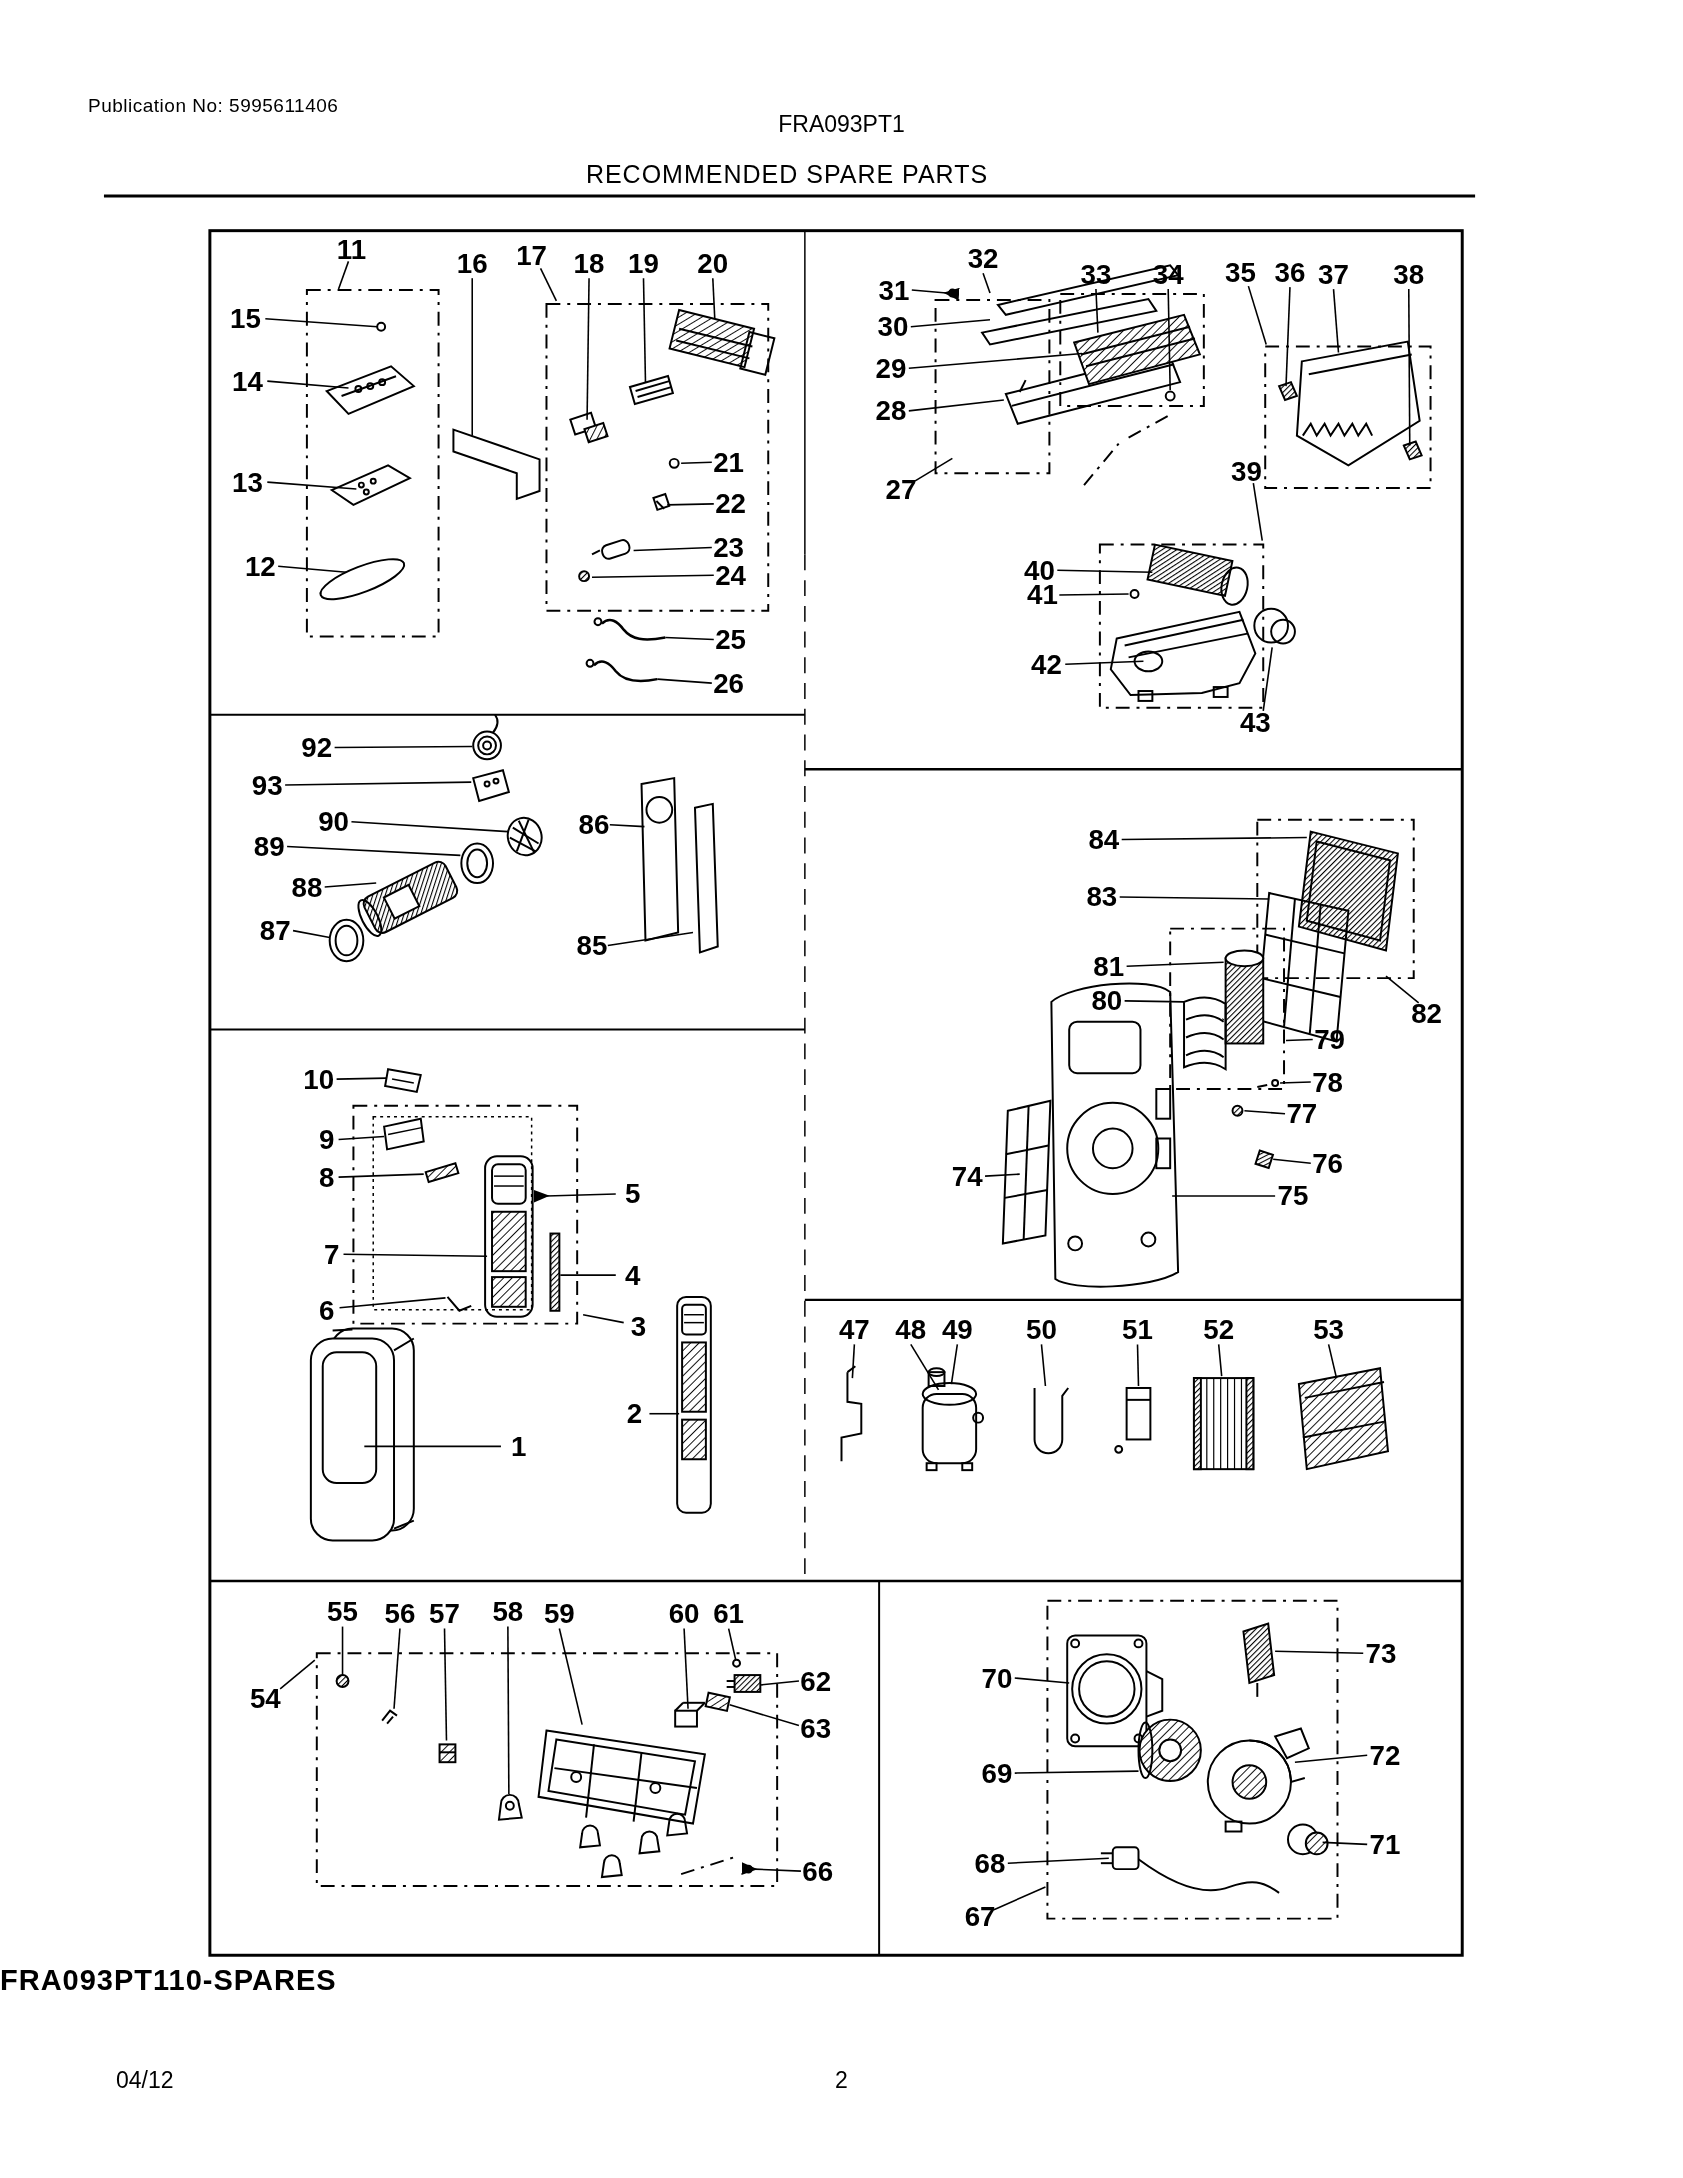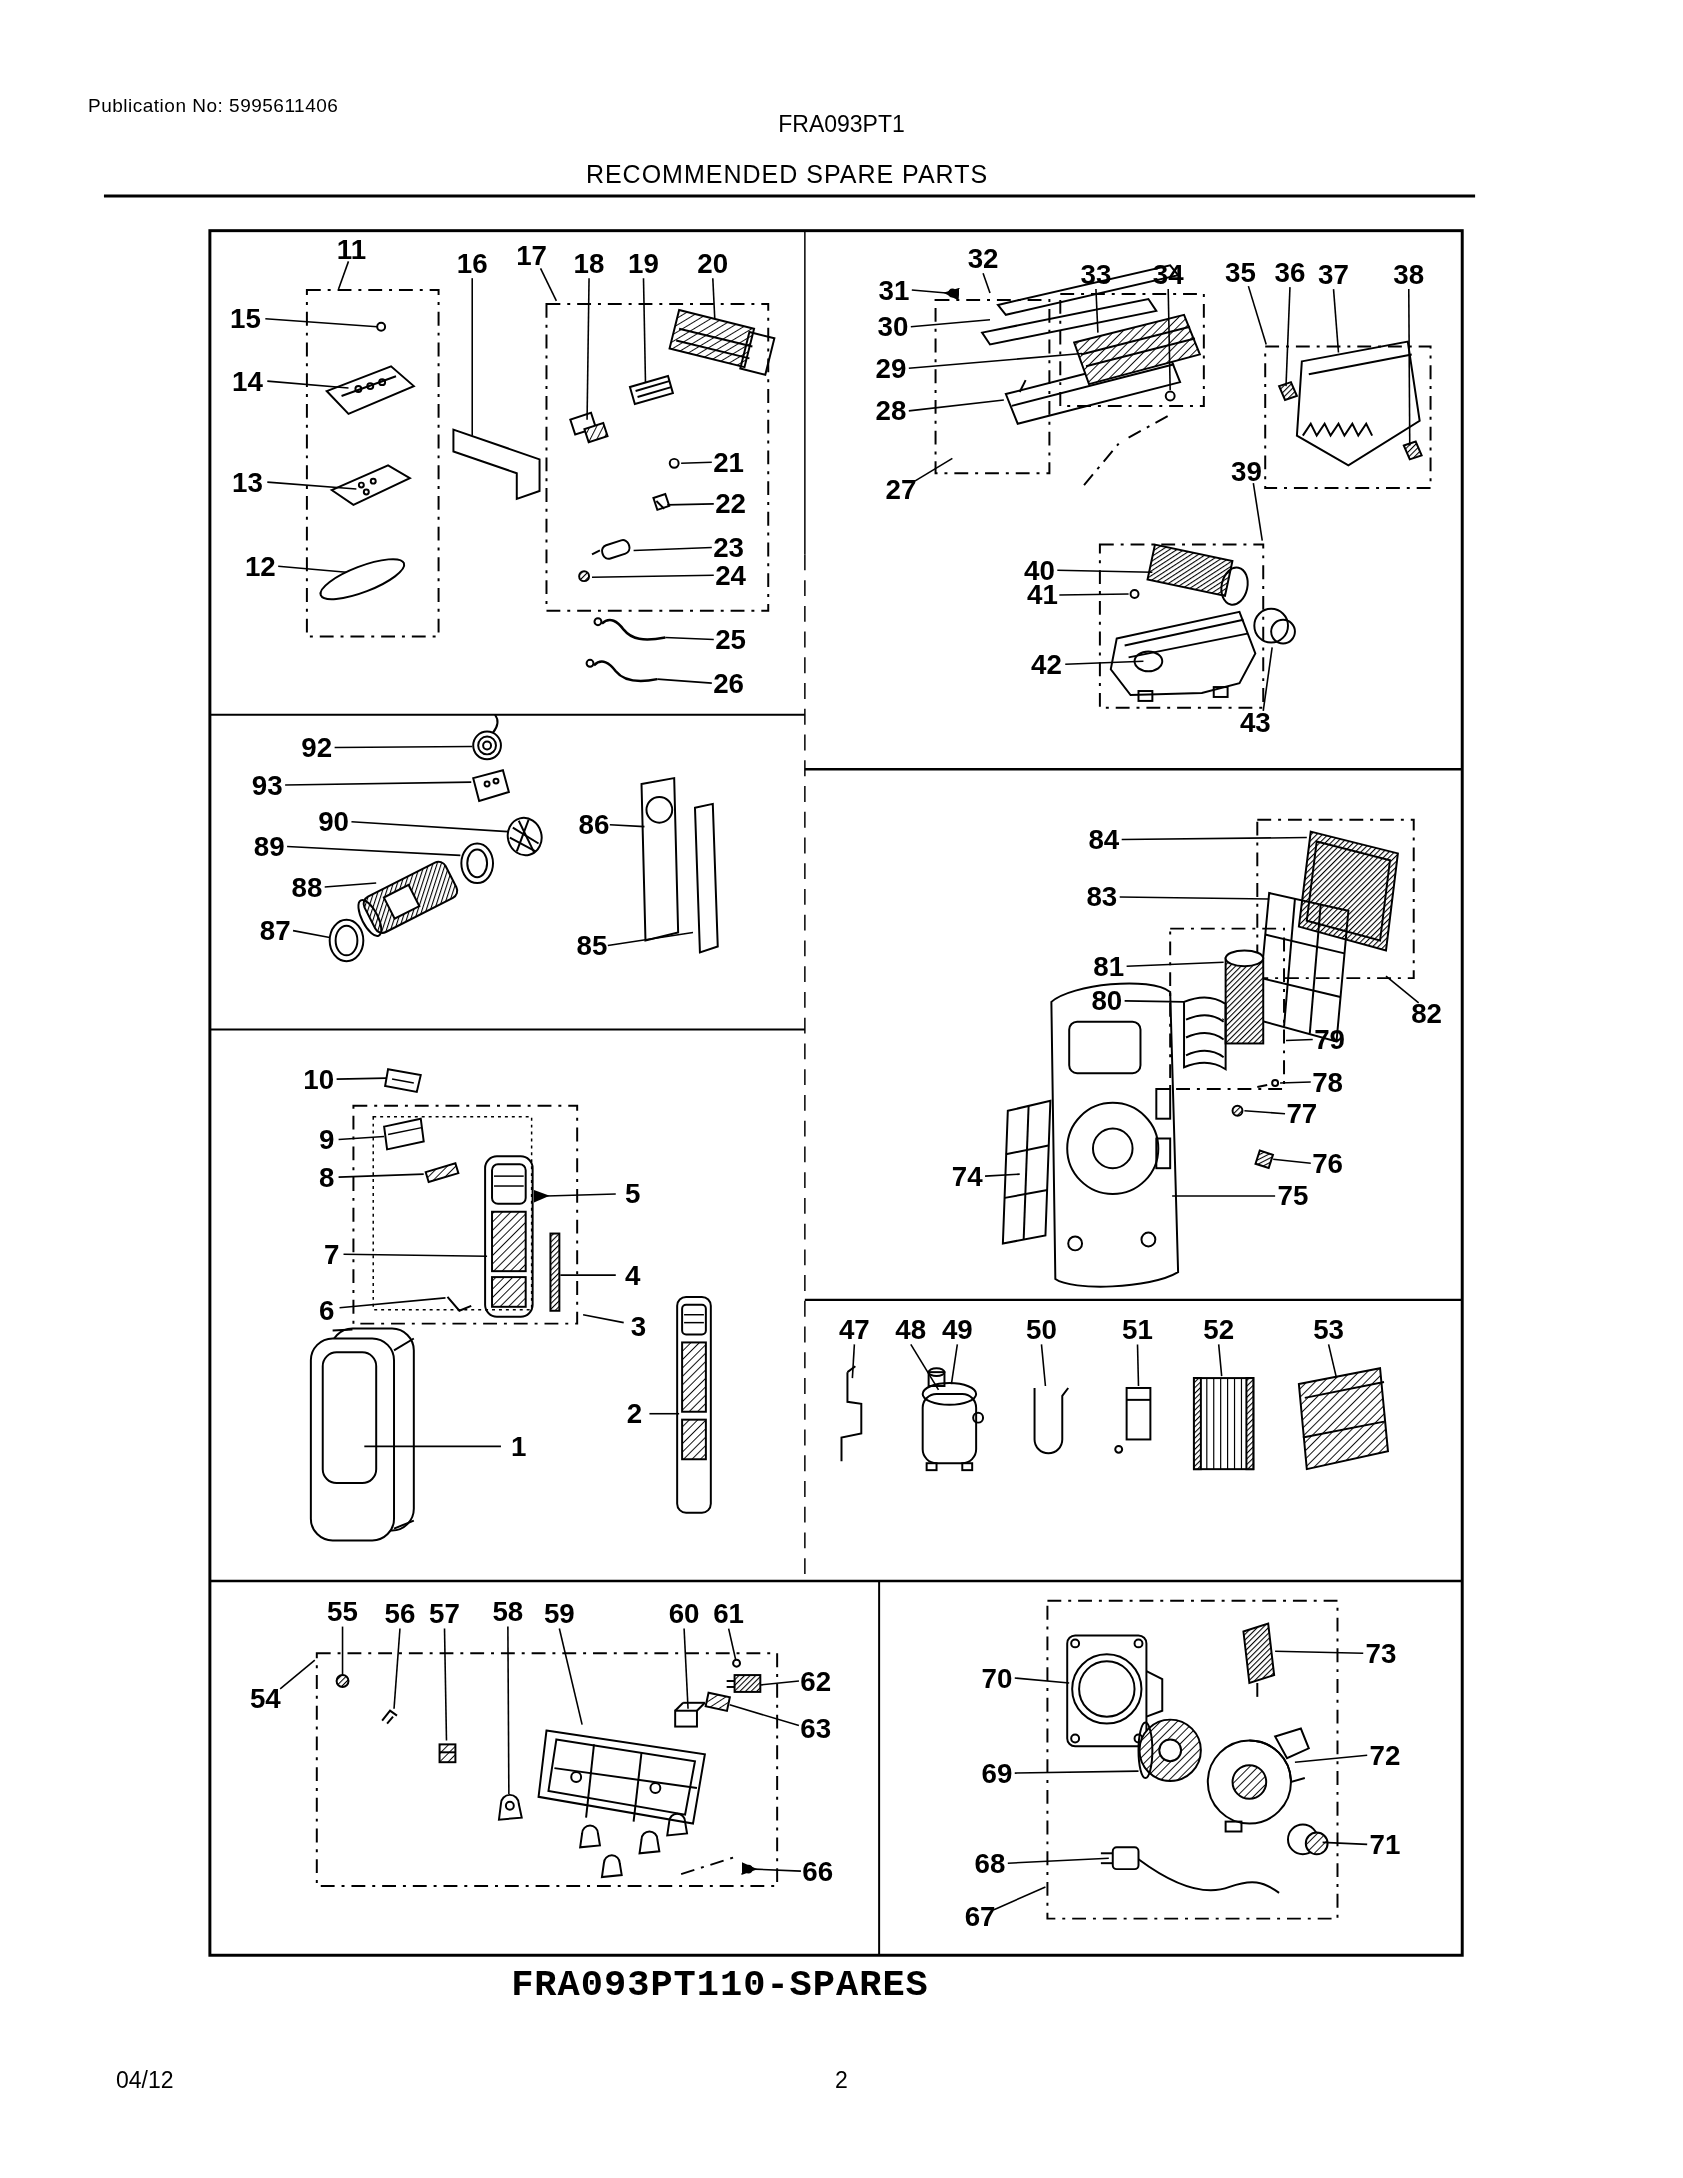--- a/index.html
+++ b/index.html
@@ -1,21 +1,21 @@
 <!DOCTYPE html>
 <html><head>
 <meta charset="utf-8">
 <style>
   html,body{margin:0;padding:0;background:#fff;}
   body{width:1683px;height:2178px;position:relative;font-family:"Liberation Sans",sans-serif;color:#000;overflow:hidden;}
   .abs{position:absolute;}
   #pub{left:88px;top:95px;font-size:19px;letter-spacing:0.5px;}
   #model{left:0;top:95px;width:1683px;text-align:center;font-size:23px;margin-top:16px;}
   #title{left:0;top:160px;width:1574px;text-align:center;font-size:25px;letter-spacing:1px;}
-  #spares{left:0px;top:1964px;width:1440px;text-align:center;font-size:37px;font-weight:700;letter-spacing:1px;font-family:Liberation Mono, monospace;}
+  #spares{left:0px;top:1964px;width:1440px;text-align:left;font-size:29px;font-weight:700;letter-spacing:1px;}
   #datecode{left:116px;top:2067px;font-size:23px;}
   #pageno{left:0;top:2067px;width:1683px;text-align:center;font-size:23px;}
   svg text.callout{font-family:"Liberation Sans",sans-serif;font-size:28px;font-weight:700;}
   svg{position:absolute;left:0;top:0;}
 </style>
 </head>
 <body>
 
 <div id="pub" class="abs"><span>Publication No:</span> <span>5995611406</span></div>
 <div id="model" class="abs">FRA093PT1</div>

